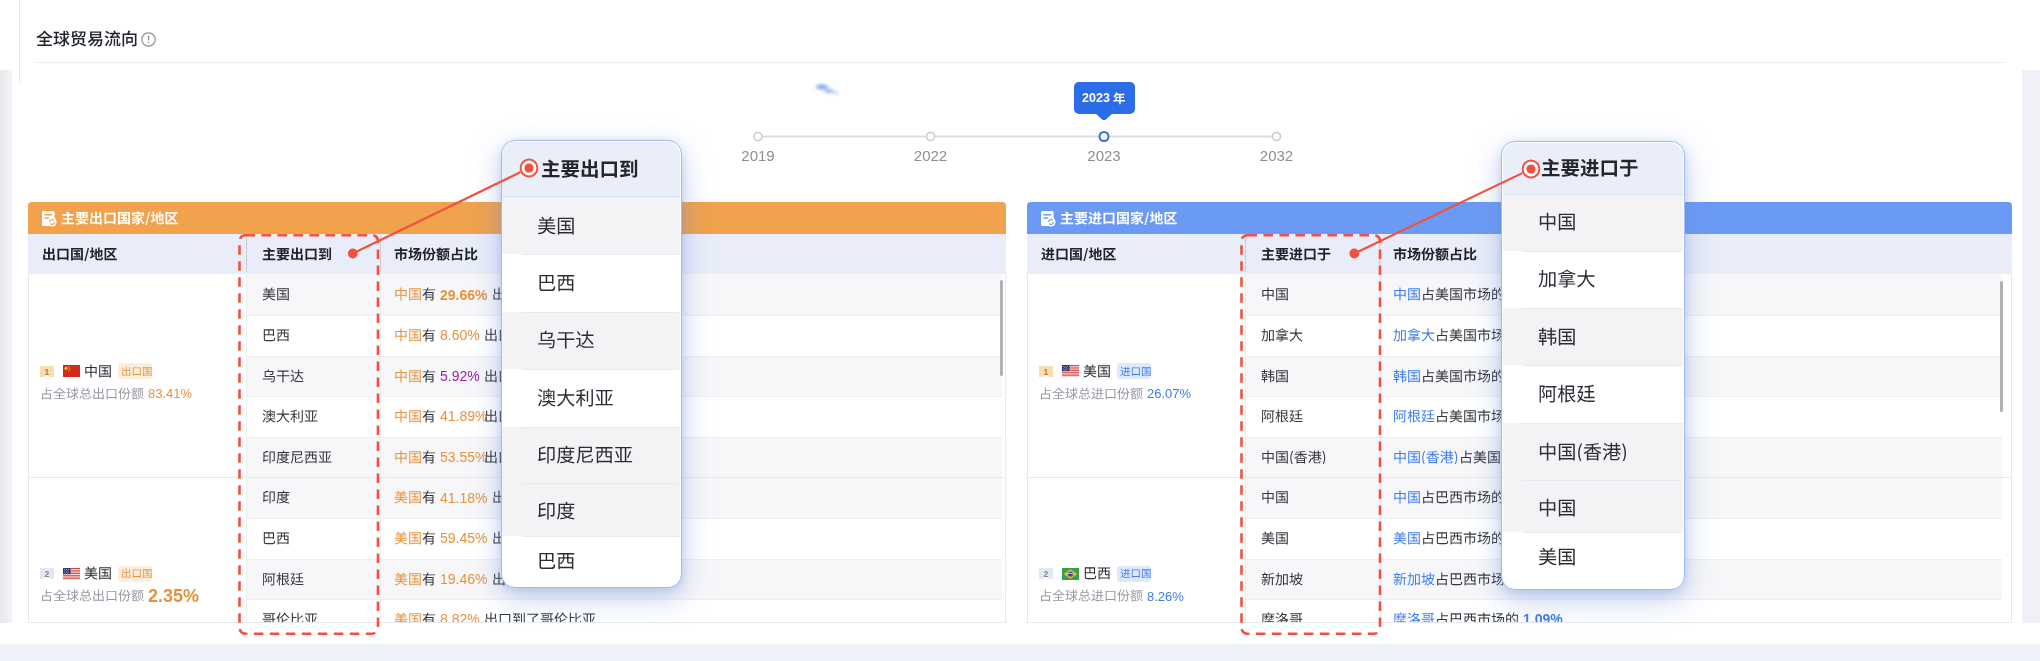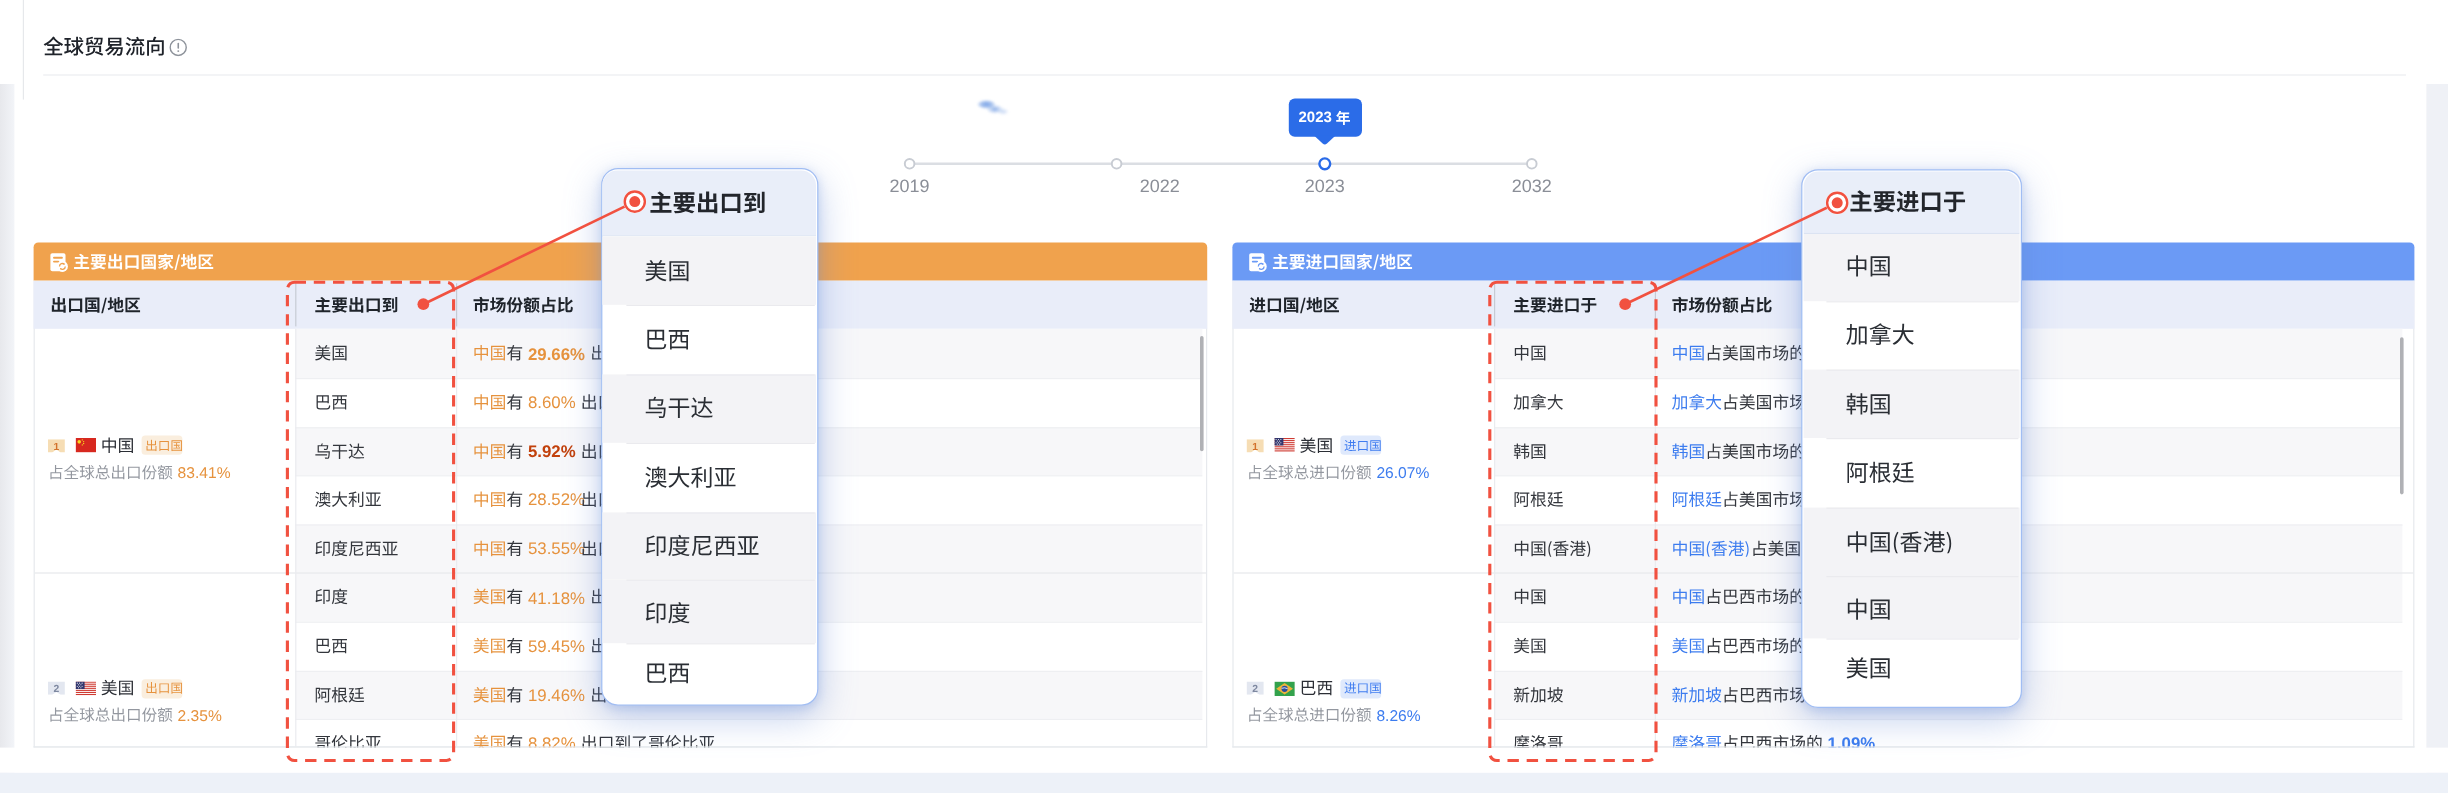--- a/index.html
+++ b/index.html
@@ -99,21 +99,21 @@
     </svg>
     <div style="position:absolute;left:811px;top:82px;width:32px;height:15px;background:radial-gradient(ellipse 8px 4px at 11px 5px,rgba(111,156,229,.9) 0%,rgba(130,168,230,.7) 55%,rgba(170,195,238,0) 100%),radial-gradient(ellipse 9px 5px at 18px 9px,rgba(130,168,230,.9),rgba(190,210,240,0) 80%),radial-gradient(ellipse 6px 4px at 25px 11px,rgba(170,195,238,.6),rgba(190,210,240,0) 80%);filter:blur(1.1px);"></div>
     <svg style="position:absolute;left:748px;top:75px;" width="540" height="75" viewBox="0 0 540 75">
       <line x1="10" y1="61.5" x2="529" y2="61.5" stroke="#dbdee3" stroke-width="2"></line>
       <circle cx="10" cy="61.5" r="4" fill="#fff" stroke="#c8ccd3" stroke-width="1.6"></circle>
       <circle cx="182.5" cy="61.5" r="4" fill="#fff" stroke="#c8ccd3" stroke-width="1.6"></circle>
       <circle cx="528.5" cy="61.5" r="4" fill="#fff" stroke="#c8ccd3" stroke-width="1.6"></circle>
       <circle cx="356" cy="61.5" r="4.5" fill="#fff" stroke="#2a6be8" stroke-width="2"></circle>
     </svg>
     <span style="position:absolute;left:741.3px;top:148.0px;font-size:15px;line-height:15px;color:#8a8e97;font-weight:normal;white-space:pre;">2019</span>
-    <span style="position:absolute;left:913.8px;top:148.0px;font-size:15px;line-height:15px;color:#8a8e97;font-weight:normal;white-space:pre;margin-left:36px;">2022</span>
+    <span style="position:absolute;left:913.8px;top:148.0px;font-size:15px;line-height:15px;color:#8a8e97;font-weight:normal;white-space:pre;">2022</span>
     <span style="position:absolute;left:1087.3px;top:148.0px;font-size:15px;line-height:15px;color:#8a8e97;font-weight:normal;white-space:pre;">2023</span>
     <span style="position:absolute;left:1259.8px;top:148.0px;font-size:15px;line-height:15px;color:#8a8e97;font-weight:normal;white-space:pre;">2032</span>
     <div style="position:absolute;left:1073.5px;top:82px;width:61px;height:32px;background:#2b6ce8;border-radius:5px;"></div>
     <svg style="position:absolute;left:1095px;top:113px;" width="18" height="9" viewBox="0 0 18 9">
       <path d="M0 0 L7.2 6.6 Q9 8.1 10.8 6.6 L18 0 Z" fill="#2b6ce8"></path>
     </svg>
     <span style="position:absolute;left:1082.1px;top:92.2px;font-size:12.5px;line-height:12.5px;color:#fff;font-weight:bold;white-space:pre;">2023 </span>
     <svg style="position:absolute;left:1113.4px;top:92.0px;" width="12.5" height="12.5" viewBox="0 0 1000 1000" fill="#fff">
       <g transform="translate(0,880) scale(1,-1)">
         <use href="#g6" x="0"></use>
@@ -275,21 +275,21 @@
         <use href="#g27" x="0"></use>
         <use href="#g28" x="1000"></use>
         <use href="#g29" x="2000"></use>
         <use href="#g30" x="3000"></use>
         <use href="#g25" x="4000"></use>
         <use href="#g26" x="5000"></use>
         <use href="#g31" x="6000"></use>
         <use href="#g32" x="7000"></use>
       </g>
     </svg>
-    <span style="position:absolute;left:148.0px;top:589.5px;font-size:13px;line-height:13px;color:#e6923d;font-weight:normal;white-space:pre;text-align:right;">2.35%</span>
+    <span style="position:absolute;left:148.0px;top:589.5px;font-size:18px;line-height:13px;color:#e6923d;font-weight:bold;white-space:pre;text-align:right;">2.35%</span>
     <svg style="position:absolute;left:262.0px;top:287.3px;" width="28.0" height="14" viewBox="0 0 2000 1000" fill="#33363c">
       <g transform="translate(0,880) scale(1,-1)">
         <use href="#g33" x="0"></use>
         <use href="#g24" x="1000"></use>
       </g>
     </svg>
     <svg style="position:absolute;left:262.0px;top:327.9px;" width="28.0" height="14" viewBox="0 0 2000 1000" fill="#33363c">
       <g transform="translate(0,880) scale(1,-1)">
         <use href="#g34" x="0"></use>
         <use href="#g35" x="1000"></use>
@@ -394,21 +394,21 @@
       <g transform="translate(0,880) scale(1,-1)">
         <use href="#g23" x="0"></use>
         <use href="#g24" x="1000"></use>
       </g>
     </svg>
     <svg style="position:absolute;left:422.0px;top:368.5px;" width="14.0" height="14" viewBox="0 0 1000 1000" fill="#33363c">
       <g transform="translate(0,880) scale(1,-1)">
         <use href="#g52" x="0"></use>
       </g>
     </svg>
-    <span style="position:absolute;left:440.0px;top:368.8px;font-size:14px;line-height:14px;color:#c2410c;font-weight:bold;white-space:pre;">5.92%</span>
+    <span style="position:absolute;left:440.0px;top:368.8px;font-size:14px;line-height:14px;color:#a21caf;font-weight:normal;white-space:pre;">5.92%</span>
     <svg style="position:absolute;left:483.7px;top:368.5px;" width="98.0" height="14" viewBox="0 0 7000 1000" fill="#33363c">
       <g transform="translate(0,880) scale(1,-1)">
         <use href="#g25" x="0"></use>
         <use href="#g26" x="1000"></use>
         <use href="#g53" x="2000"></use>
         <use href="#g54" x="3000"></use>
         <use href="#g36" x="4000"></use>
         <use href="#g37" x="5000"></use>
         <use href="#g38" x="6000"></use>
       </g>
@@ -417,21 +417,21 @@
       <g transform="translate(0,880) scale(1,-1)">
         <use href="#g23" x="0"></use>
         <use href="#g24" x="1000"></use>
       </g>
     </svg>
     <svg style="position:absolute;left:422.0px;top:409.1px;" width="14.0" height="14" viewBox="0 0 1000 1000" fill="#33363c">
       <g transform="translate(0,880) scale(1,-1)">
         <use href="#g52" x="0"></use>
       </g>
     </svg>
-    <span style="position:absolute;left:440.0px;top:409.4px;font-size:14px;line-height:14px;color:#e6923d;font-weight:normal;white-space:pre;">28.52%</span>
+    <span style="position:absolute;left:440.0px;top:409.4px;font-size:14px;line-height:14px;color:#e6923d;font-weight:normal;white-space:pre;">41.89%</span>
     <svg style="position:absolute;left:483.7px;top:409.1px;" width="112.0" height="14" viewBox="0 0 8000 1000" fill="#33363c">
       <g transform="translate(0,880) scale(1,-1)">
         <use href="#g25" x="0"></use>
         <use href="#g26" x="1000"></use>
         <use href="#g53" x="2000"></use>
         <use href="#g54" x="3000"></use>
         <use href="#g39" x="4000"></use>
         <use href="#g40" x="5000"></use>
         <use href="#g41" x="6000"></use>
         <use href="#g42" x="7000"></use>

